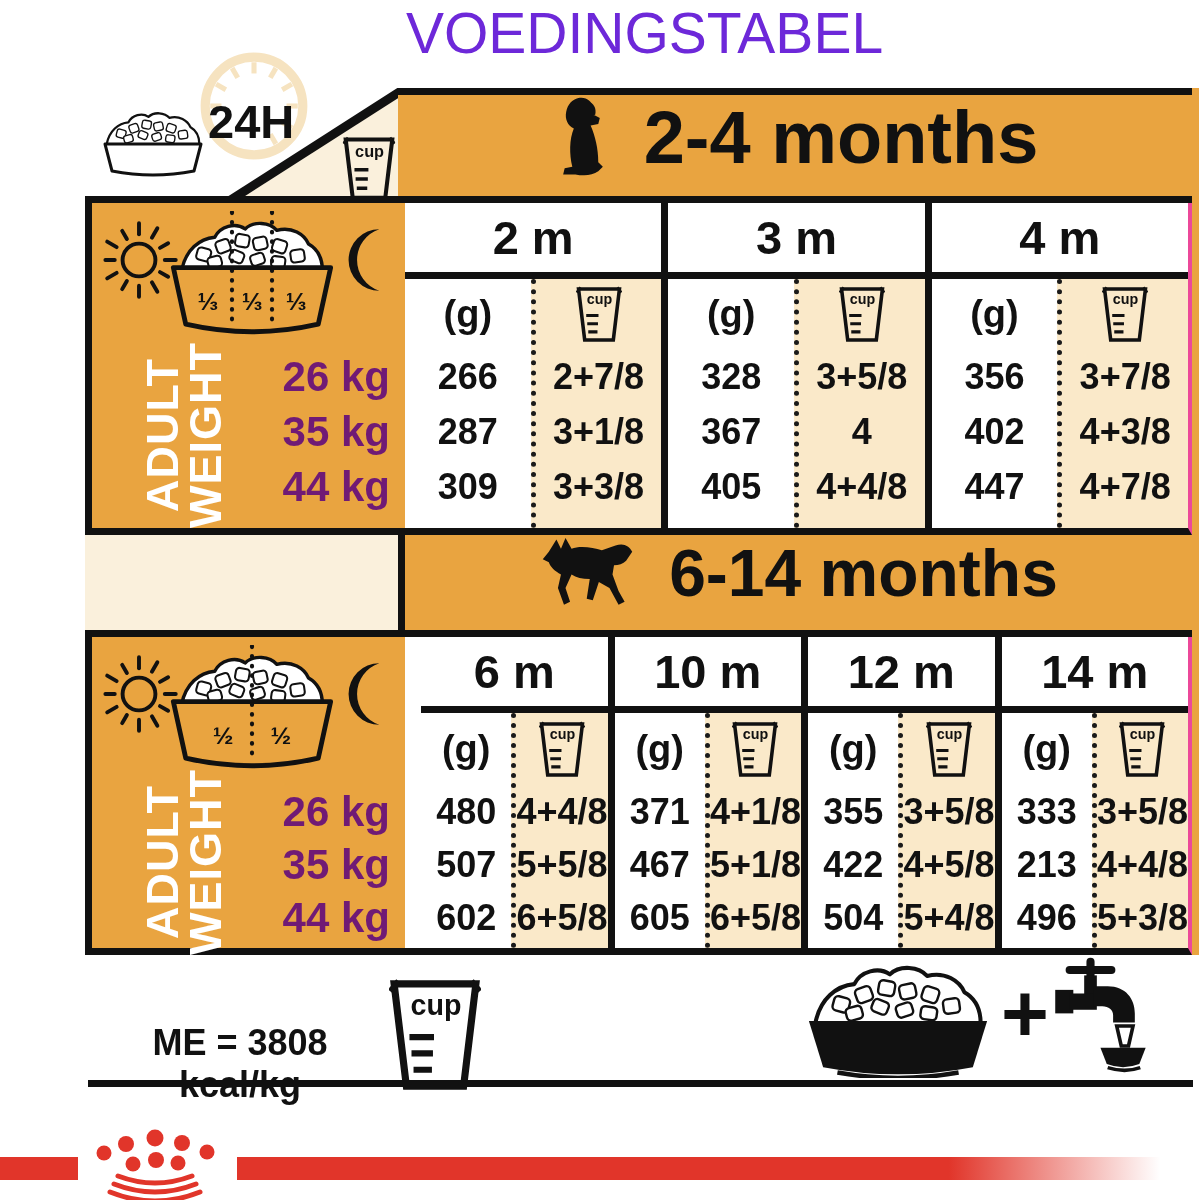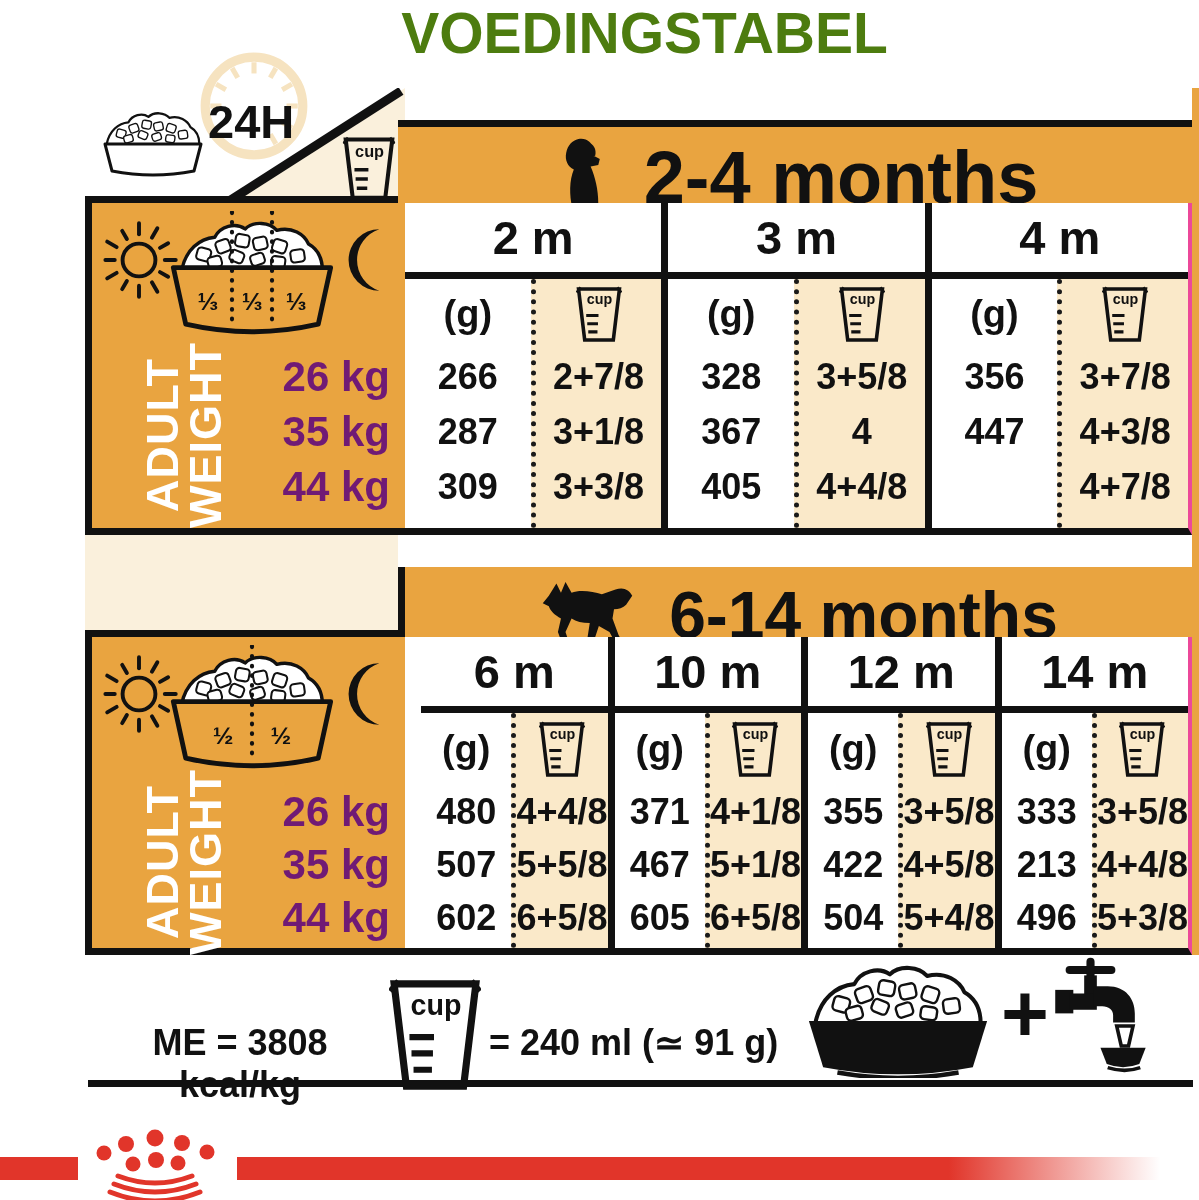--- a/index.html
+++ b/index.html
@@ -1,33 +1,33 @@
 <!DOCTYPE html>
 <html><head>
 <meta charset="utf-8">
 <style>
   html,body{margin:0;padding:0;background:#fff;}
   .page{position:relative;width:1199px;height:1200px;background:#fff;overflow:hidden;
         font-family:"Liberation Sans",sans-serif;color:#111;}
   
   .title{position:absolute;left:90px;top:0px;width:1109px;text-align:center;
-         font-size:57px;font-weight:bold;letter-spacing:0px;color:#4d7c0f;}
+         font-size:57px;font-weight:normal;letter-spacing:0px;color:#6d28d9;}
   
   .clock-svg{position:absolute;left:194px;top:46px;width:120px;height:120px;}
   .bowl24-svg{position:absolute;left:98px;top:100px;width:110px;height:82px;}
   .h24{position:absolute;left:208px;top:94px;font-size:47px;font-weight:bold;}
   
   .wedge-svg{position:absolute;left:213px;top:88px;width:192px;height:115px;}
   .wedge-cup{position:absolute;left:341px;top:136px;width:56px;height:64px;}
   .hbar1{position:absolute;left:85px;top:196px;width:320px;height:7px;background:#111;}
   .hbar2{position:absolute;left:85px;top:630px;width:320px;height:7px;background:#111;}
   .bleed{position:absolute;left:1192px;top:88px;width:7px;height:867px;background:#E9A440;}
   
-  .age-header{position:absolute;background:#E9A440;display:flex;align-items:center;
-              justify-content:center;gap:30px;box-sizing:border-box;margin-top:32px;}
+  .age-header{position:absolute;background:#E9A440;display:flex;
+              justify-content:center;gap:30px;box-sizing:border-box;}
   #hdr0{left:398px;top:88px;width:794px;height:115px;border-top:7px solid #111;border-bottom:7px solid #111;}
   #hdr1{left:398px;top:535px;width:794px;height:102px;border-left:7px solid #111;border-bottom:7px solid #111;}
   .age-label{font-weight:bold;}
   #hdr0 .age-label{font-size:74px;}
   #hdr1 .age-label{font-size:66px;}
   .cream-band{position:absolute;left:85px;top:535px;width:313px;height:95px;background:#FAF0DC;}
   
   .left-panel{position:absolute;left:85px;width:320px;background:#E9A440;box-sizing:border-box;
               border-left:7px solid #111;border-bottom:7px solid #111;}
   #panel0{top:203px;height:332px;}
@@ -282,20 +282,21 @@
             <div class="val">4+4/8</div>
           </div>
         </div>
       </div>
       <div class="month-col bl">
         <div class="month-header">4 m</div>
         <div class="col-body">
           <div class="g-half">
             <div class="g-label">(g)</div>
             <div class="val">356</div>
+            <div class="val">402</div>
             <div class="val">447</div>
           </div>
           <div class="cup-half">
             <div class="cup-box">
               <svg class="cup-svg" viewBox="0 0 90 110">
                 <use href="#sym-cup"></use>
               </svg>
             </div>
             <div class="val">3+7/8</div>
             <div class="val">4+3/8</div>
@@ -388,21 +389,20 @@
             <div class="val">5+3/8</div>
           </div>
         </div>
       </div>
     </div>
 
   <div class="me-text">ME = 3808 kcal/kg</div>
   <svg class="bigcup-svg" viewBox="0 0 90 110">
       <use href="#sym-cup"></use>
     </svg>
-  <div class="equiv-text">= 240 ml (≃ 91 g)</div>
   <svg class="fbowl-svg" viewBox="0 0 220 130">
     <use href="#sym-kibble" x="10" y="2" width="200" height="70"></use>
     <path d="M10,66 L210,66 L194,118 Q110,134 26,118 Z" fill="#111"></path>
     <path d="M42,124 Q110,136 178,124" stroke="#111" stroke-width="5" fill="none"></path>
   </svg>
   <div class="plus">+</div>
   <svg class="tap-svg" viewBox="0 0 115 128">
     <g stroke="#111" stroke-width="9" stroke-linecap="round">
       <line x1="24" y1="12" x2="70" y2="12"></line>
       <line x1="47" y1="3" x2="47" y2="21"></line>

